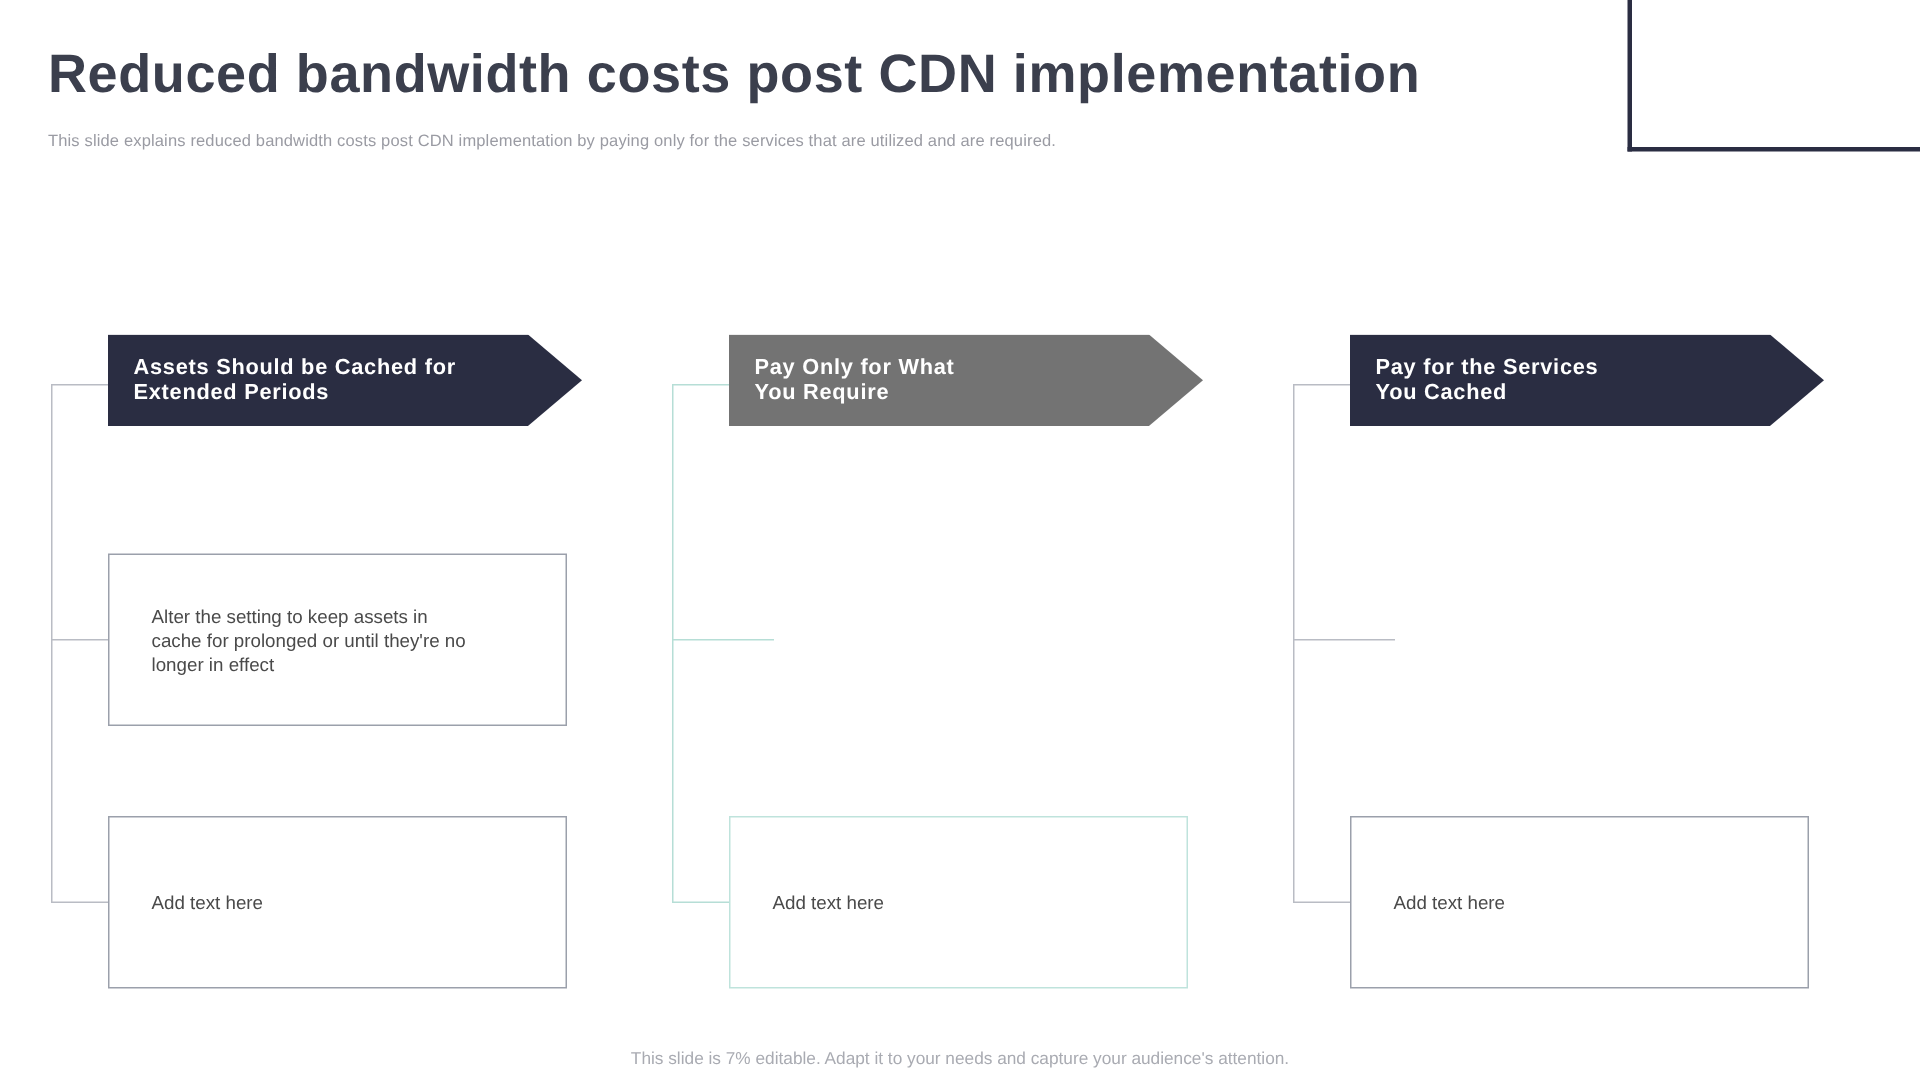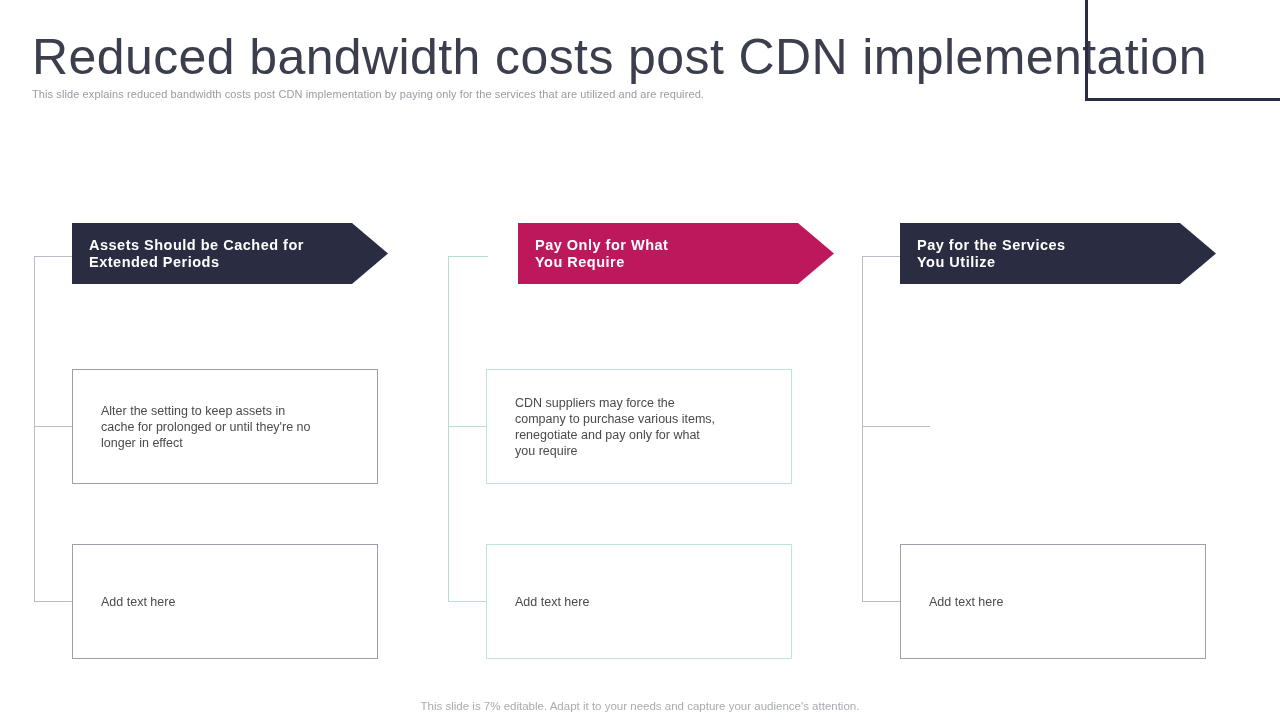--- a/index.html
+++ b/index.html
@@ -13,22 +13,22 @@
     font-family: "Liberation Sans", sans-serif;
     overflow: hidden;
     position: relative;
   }
 
   
   #page-title {
     position: absolute;
     left: 32px;
     top: 28px;
-    font-size: 50px;
-    font-weight: 400;
+    font-size: 36px;
+    font-weight: 700;
     letter-spacing: 0.4px;
     color: #3b3f4d;
     white-space: nowrap;
   }
   #page-subtitle {
     position: absolute;
     left: 32px;
     top: 88px;
     font-size: 11px;
     font-weight: 400;
@@ -101,21 +101,21 @@
     position: absolute;
     left: 72px;
     top: 205px;
     width: 316px;
     height: 61px;
     background: #2a2d42;
     clip-path: polygon(0 0, 88.6% 0, 100% 50%, 88.6% 100%, 0 100%);
     display: flex;
     align-items: center;
   }
-  .banner.teal { background: #be185d; margin-left: 32px; }
+  .banner.teal { background: #737373; }
   .banner-text {
     color: #ffffff;
     font-size: 14.5px;
     font-weight: bold;
     line-height: 17px;
     letter-spacing: 0.5px;
     padding-left: 17px;
     white-space: pre-line;
   }
 
@@ -191,43 +191,37 @@
   <div class="branch teal branch-mid"></div>
   <div class="branch teal branch-bottom"></div>
   <div class="stub teal stub-mid"></div>
   <div class="stub teal stub-bottom"></div>
 
   <div class="banner teal">
     <div class="banner-text">Pay Only for What
 You Require</div>
   </div>
 
-  <div class="box teal box-upper">
-    <div class="box-text">CDN suppliers may force the
-company to purchase various items,
-renegotiate and pay only for what
-you require</div>
-  </div>
 
   <div class="box teal box-lower">
     <div class="box-text">Add text here</div>
   </div>
 </div>
 
 <div class="column" id="col-2">
   <div class="spine"></div>
   <div class="branch branch-top"></div>
   <div class="branch branch-mid"></div>
   <div class="branch branch-bottom"></div>
   <div class="stub stub-mid"></div>
   <div class="stub stub-bottom"></div>
 
   <div class="banner">
     <div class="banner-text">Pay for the Services
-You Utilize</div>
+You Cached</div>
   </div>
 
 
   <div class="box box-lower">
     <div class="box-text">Add text here</div>
   </div>
 </div>
 
 <div id="footer-note">This slide is 7% editable. Adapt it to your needs and capture your audience's attention.</div>
 

